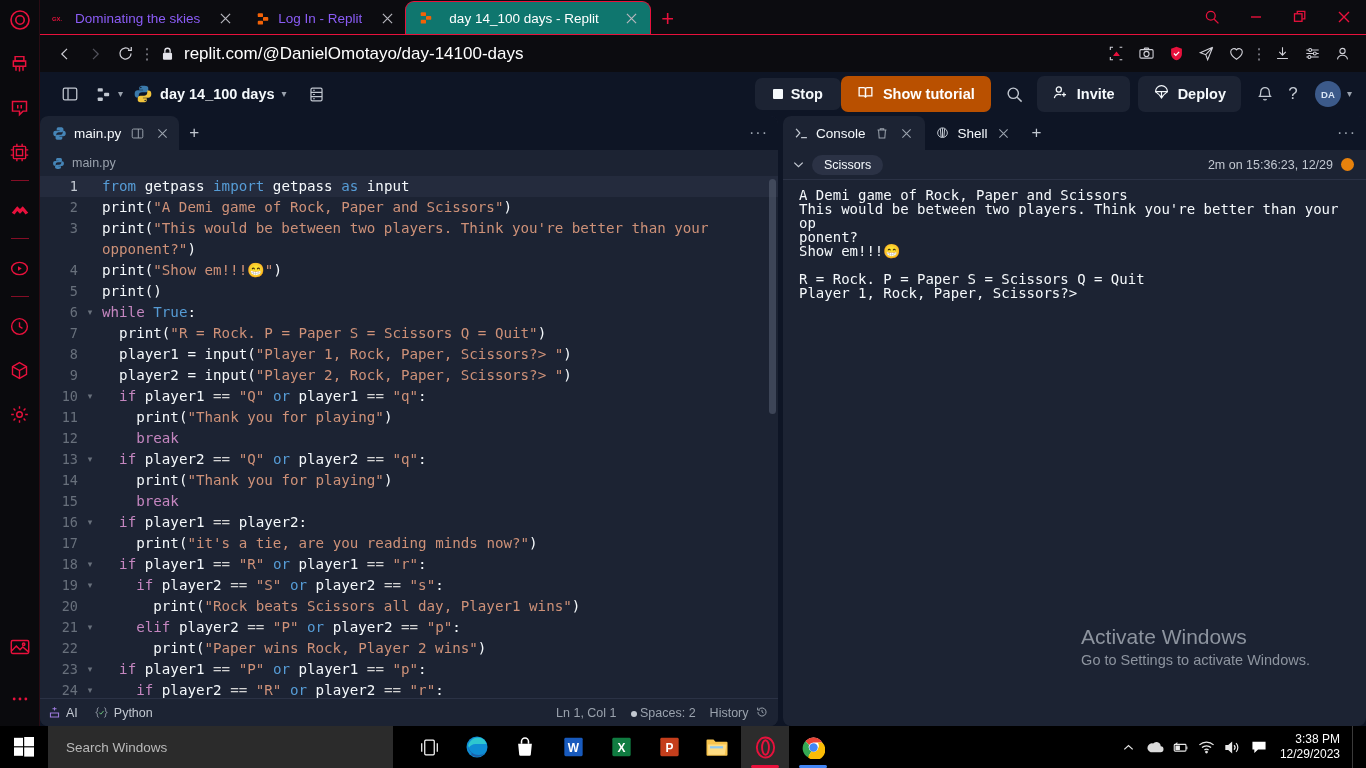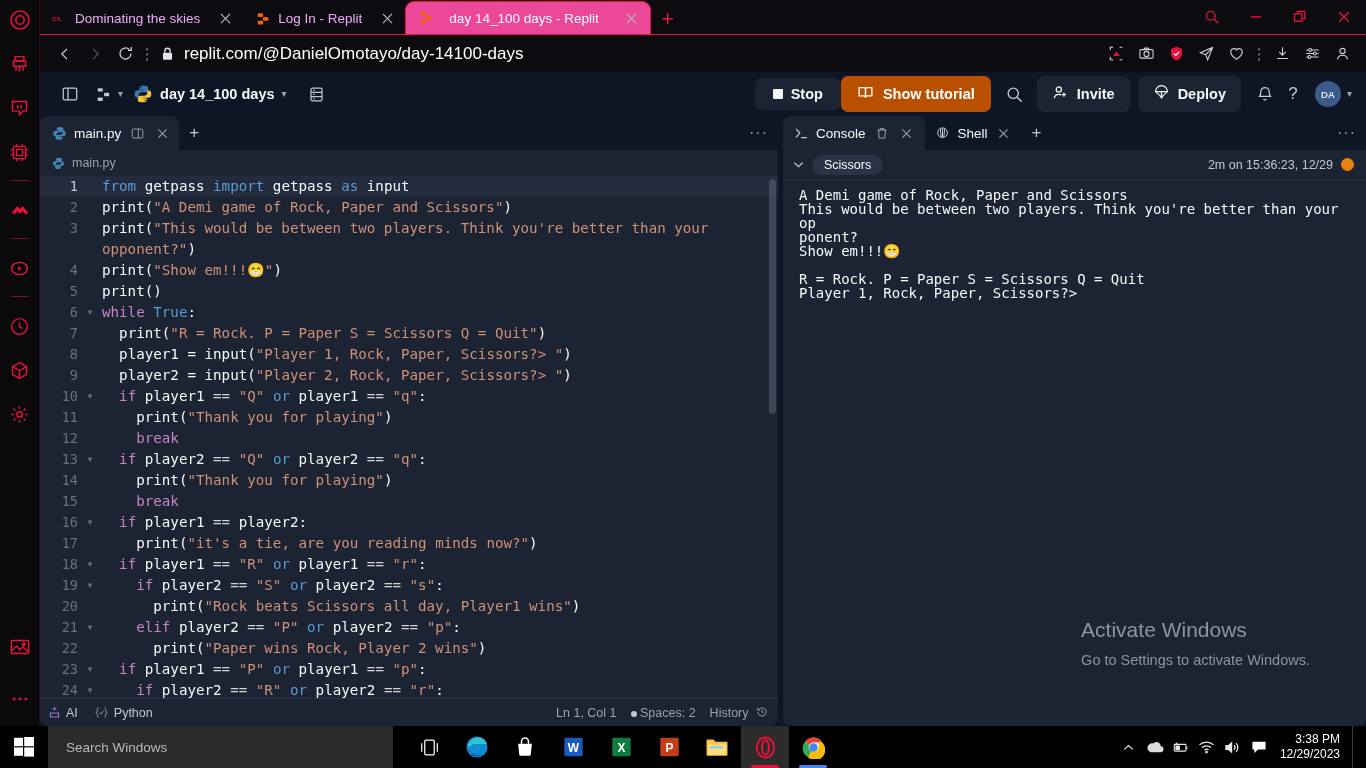--- a/index.html
+++ b/index.html
@@ -36,33 +36,33 @@
 
   
   #tabstrip {
     position: absolute; left: 40px; top: 0; width: 1326px; height: 34px;
     background: #0c0c10;
     display: flex; align-items: flex-end;
   }
   .tab {
     height: 31px; display: flex; align-items: center; gap: 7px;
     padding: 0 8px 0 12px; position: relative;
-    font-size: 13.5px; color: #f0abfc; white-space: nowrap;
+    font-size: 13.5px; color: #8b5cf6; white-space: nowrap;
   }
   .tab .favicon { width: 16px; height: 16px; flex: 0 0 16px; display:flex; align-items:center; justify-content:center;}
   .tab .tab-title { max-width: 168px; overflow: hidden; text-overflow: ellipsis; }
   .tab .tab-close {
     width: 20px; height: 20px; flex: 0 0 20px; margin-left: 8px;
     color: #b7b7be; display: flex; align-items: center; justify-content: center;
   }
   .tab.active {
     color: #fff;
     border: 1.4px solid #e8113c; border-bottom: none;
     border-radius: 9px 9px 0 0;
-    background: #ec4899;
+    background: #0f766e;
     height: 33px;
     gap: 15px;
   }
   #newtab {
     width: 34px; height: 31px; display: flex; align-items: center; justify-content: center;
     color: #e8113c; font-size: 22px; font-weight: 300; line-height: 1;
   }
   #win-controls {
     position: absolute; right: 0; top: 0; height: 34px;
     display: flex; align-items: center; gap: 0;
@@ -240,21 +240,21 @@
     flex: 1; padding: 8px 10px 0 16px;
     font-family: "DejaVu Sans Mono", monospace; font-size: 14px; line-height: 14px;
     color: #f5f9fc; white-space: pre-wrap; overflow: hidden;
   }
 
   
   #activate {
     position: absolute; right: 56px; bottom: 58px; text-align: left; pointer-events: none;
   }
   #activate .aw-title { font-size: 21px; color: #8d949f; font-weight: 400; }
-  #activate .aw-sub { font-size: 14.5px; color: #8d949f; margin-top: 10px; }
+  #activate .aw-sub { font-size: 14.5px; color: #8d949f; margin-top: 3px; }
 
   
   #taskbar {
     position: absolute; left: 0; bottom: 0; width: 1366px; height: 42px;
     background: #000000; display: flex; align-items: flex-end;
   }
   #start-btn { width: 48px; height: 42px; display: flex; align-items: center; justify-content: center; }
   #tb-search {
     width: 345px; height: 42px; background: #2b2b2b; display: flex; align-items: center;
     padding-left: 18px; font-size: 13.5px; color: #b9b9b9;

